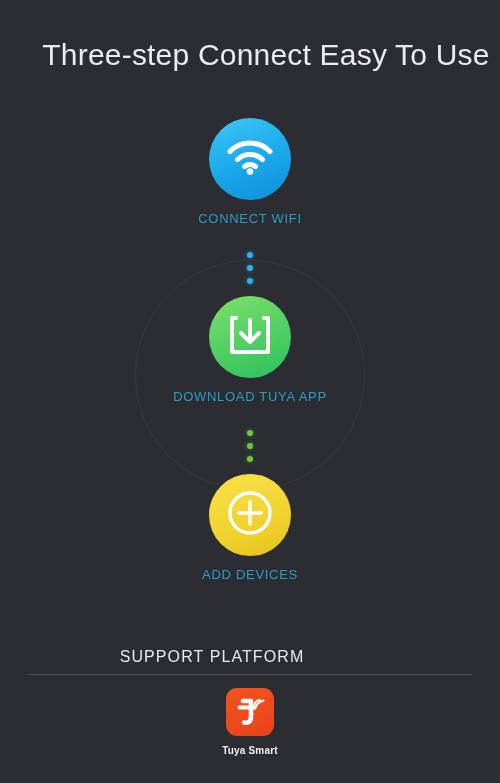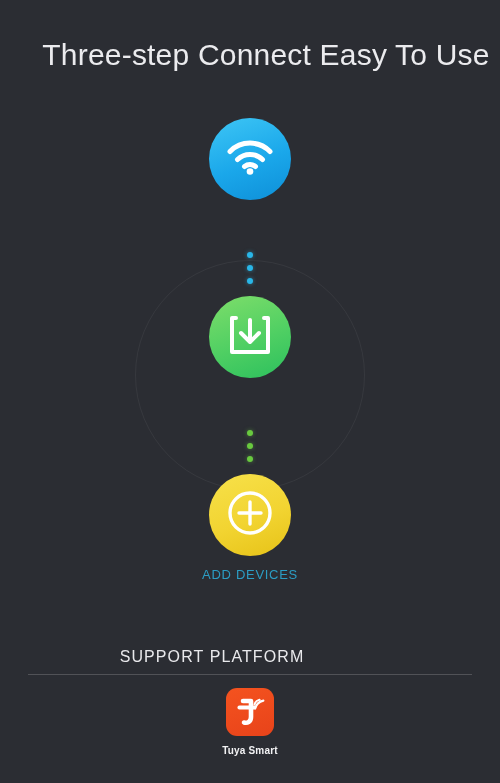--- a/index.html
+++ b/index.html
@@ -150,40 +150,42 @@
       <svg width="46" height="36" viewBox="0 0 46 36">
         <g fill="none" stroke="#ffffff" stroke-linecap="round" stroke-width="5">
           <path d="M3 12.5 A28 28 0 0 1 43 12.5"></path>
           <path d="M10.5 20.5 A18 18 0 0 1 35.5 20.5"></path>
           <path d="M17.5 27.5 A9 9 0 0 1 28.5 27.5"></path>
         </g>
         <circle cx="23" cy="32.5" r="3.3" fill="#ffffff"></circle>
       </svg>
     </span>
   </div>
+  <div class="step-label">CONNECT WIFI</div>
 </div>
 
 <div class="dots dots-blue">
   <span></span>
   <span></span>
   <span></span>
 </div>
 
 <div class="step step2">
   <div class="step-circle c-download">
     <span>
       <svg width="44" height="42" viewBox="0 0 44 42">
         <g fill="none" stroke="#ffffff" stroke-width="4" stroke-linecap="round" stroke-linejoin="round">
           <path d="M8 4 H4 V38 H40 V4 H36"></path>
           <path d="M22 6 V27"></path>
           <path d="M13 19 L22 28 L31 19"></path>
         </g>
       </svg>
     </span>
   </div>
+  <div class="step-label">DOWNLOAD TUYA APP</div>
 </div>
 
 <div class="dots dots-green">
   <span></span>
   <span></span>
   <span></span>
 </div>
 
 <div class="step step3">
   <div class="step-circle c-add">

